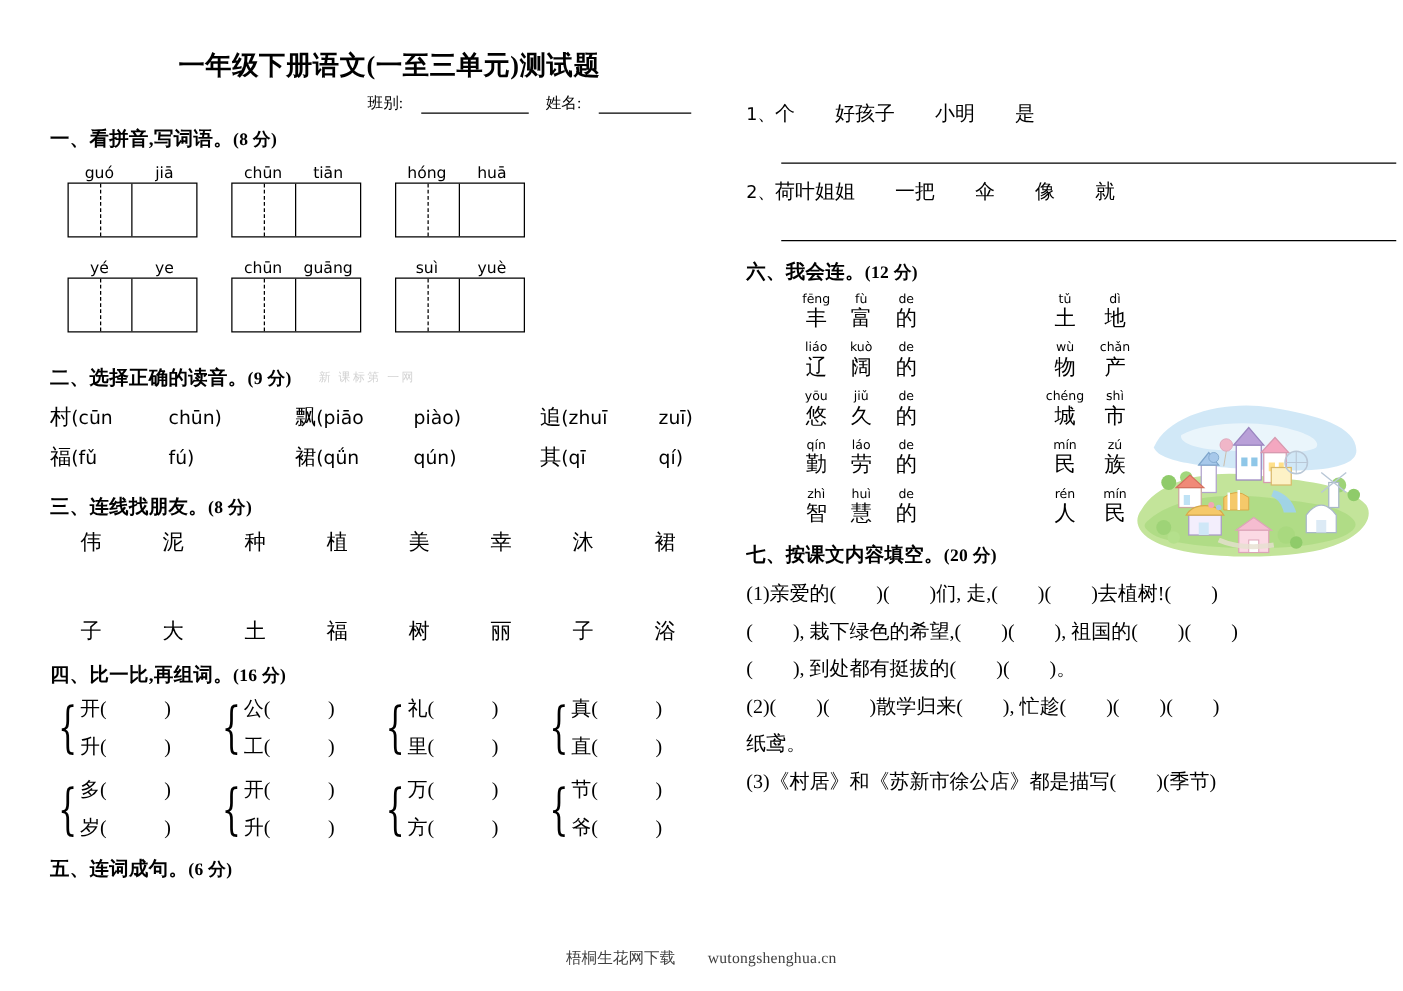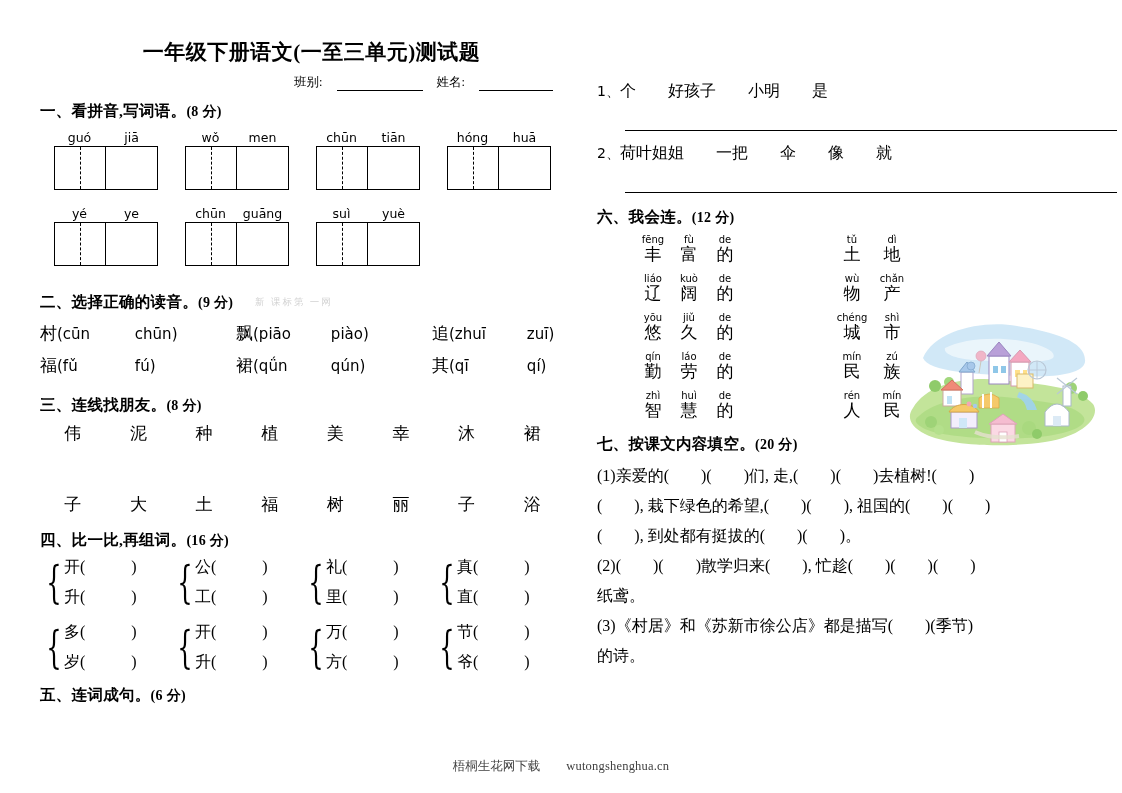--- a/index.html
+++ b/index.html
@@ -148,30 +148,20 @@
             <span>guó</span>
             <span>jiā</span>
           </div>
         <div class="tian">
             <div class="c first"></div>
             <div class="c"></div>
           </div>
       </div>
       <div class="py-item">
         <div class="py-line">
-            <span>wǒ</span>
-            <span>men</span>
-          </div>
-        <div class="tian">
-            <div class="c first"></div>
-            <div class="c"></div>
-          </div>
-      </div>
-      <div class="py-item">
-        <div class="py-line">
             <span>chūn</span>
             <span>tiān</span>
           </div>
         <div class="tian">
             <div class="c first"></div>
             <div class="c"></div>
           </div>
       </div>
       <div class="py-item">
         <div class="py-line">
@@ -496,21 +486,20 @@
     <div class="sec-h" style="margin-top:12px;">
       <span>七、按课文内容填空。</span><span class="pts">(20 分)</span>
     </div>
 
     <div class="fb">(1)亲爱的(　　)(　　)们, 走,(　　)(　　)去植树!(　　)</div>
     <div class="fb">(　　), 栽下绿色的希望,(　　)(　　), 祖国的(　　)(　　)</div>
     <div class="fb">(　　), 到处都有挺拔的(　　)(　　)。</div>
     <div class="fb">(2)(　　)(　　)散学归来(　　), 忙趁(　　)(　　)(　　)</div>
     <div class="fb">纸鸢。</div>
     <div class="fb">(3)《村居》和《苏新市徐公店》都是描写(　　)(季节)</div>
-    <div class="fb">的诗。</div>
   </div>
 
   <div class="illo">
     <svg viewBox="0 0 196 142" width="196" height="142" xmlns="http://www.w3.org/2000/svg">
 
       <path d="M18,46 C30,18 78,8 112,14 C150,20 182,30 180,50 C178,62 150,66 110,64 C70,62 24,60 18,46 Z" fill="#cfe7f7" opacity="0.95"></path>
       <path d="M40,36 C58,26 96,24 122,30 C140,34 152,40 148,46 C140,52 100,50 70,48 C52,47 38,42 40,36 Z" fill="#ffffff" opacity="0.55"></path>
 
       <path d="M8,96 C22,72 60,64 96,68 C132,72 172,74 188,92 C196,104 180,124 140,130
                C100,136 44,134 20,122 C4,114 2,104 8,96 Z" fill="#c3e49a"></path>

